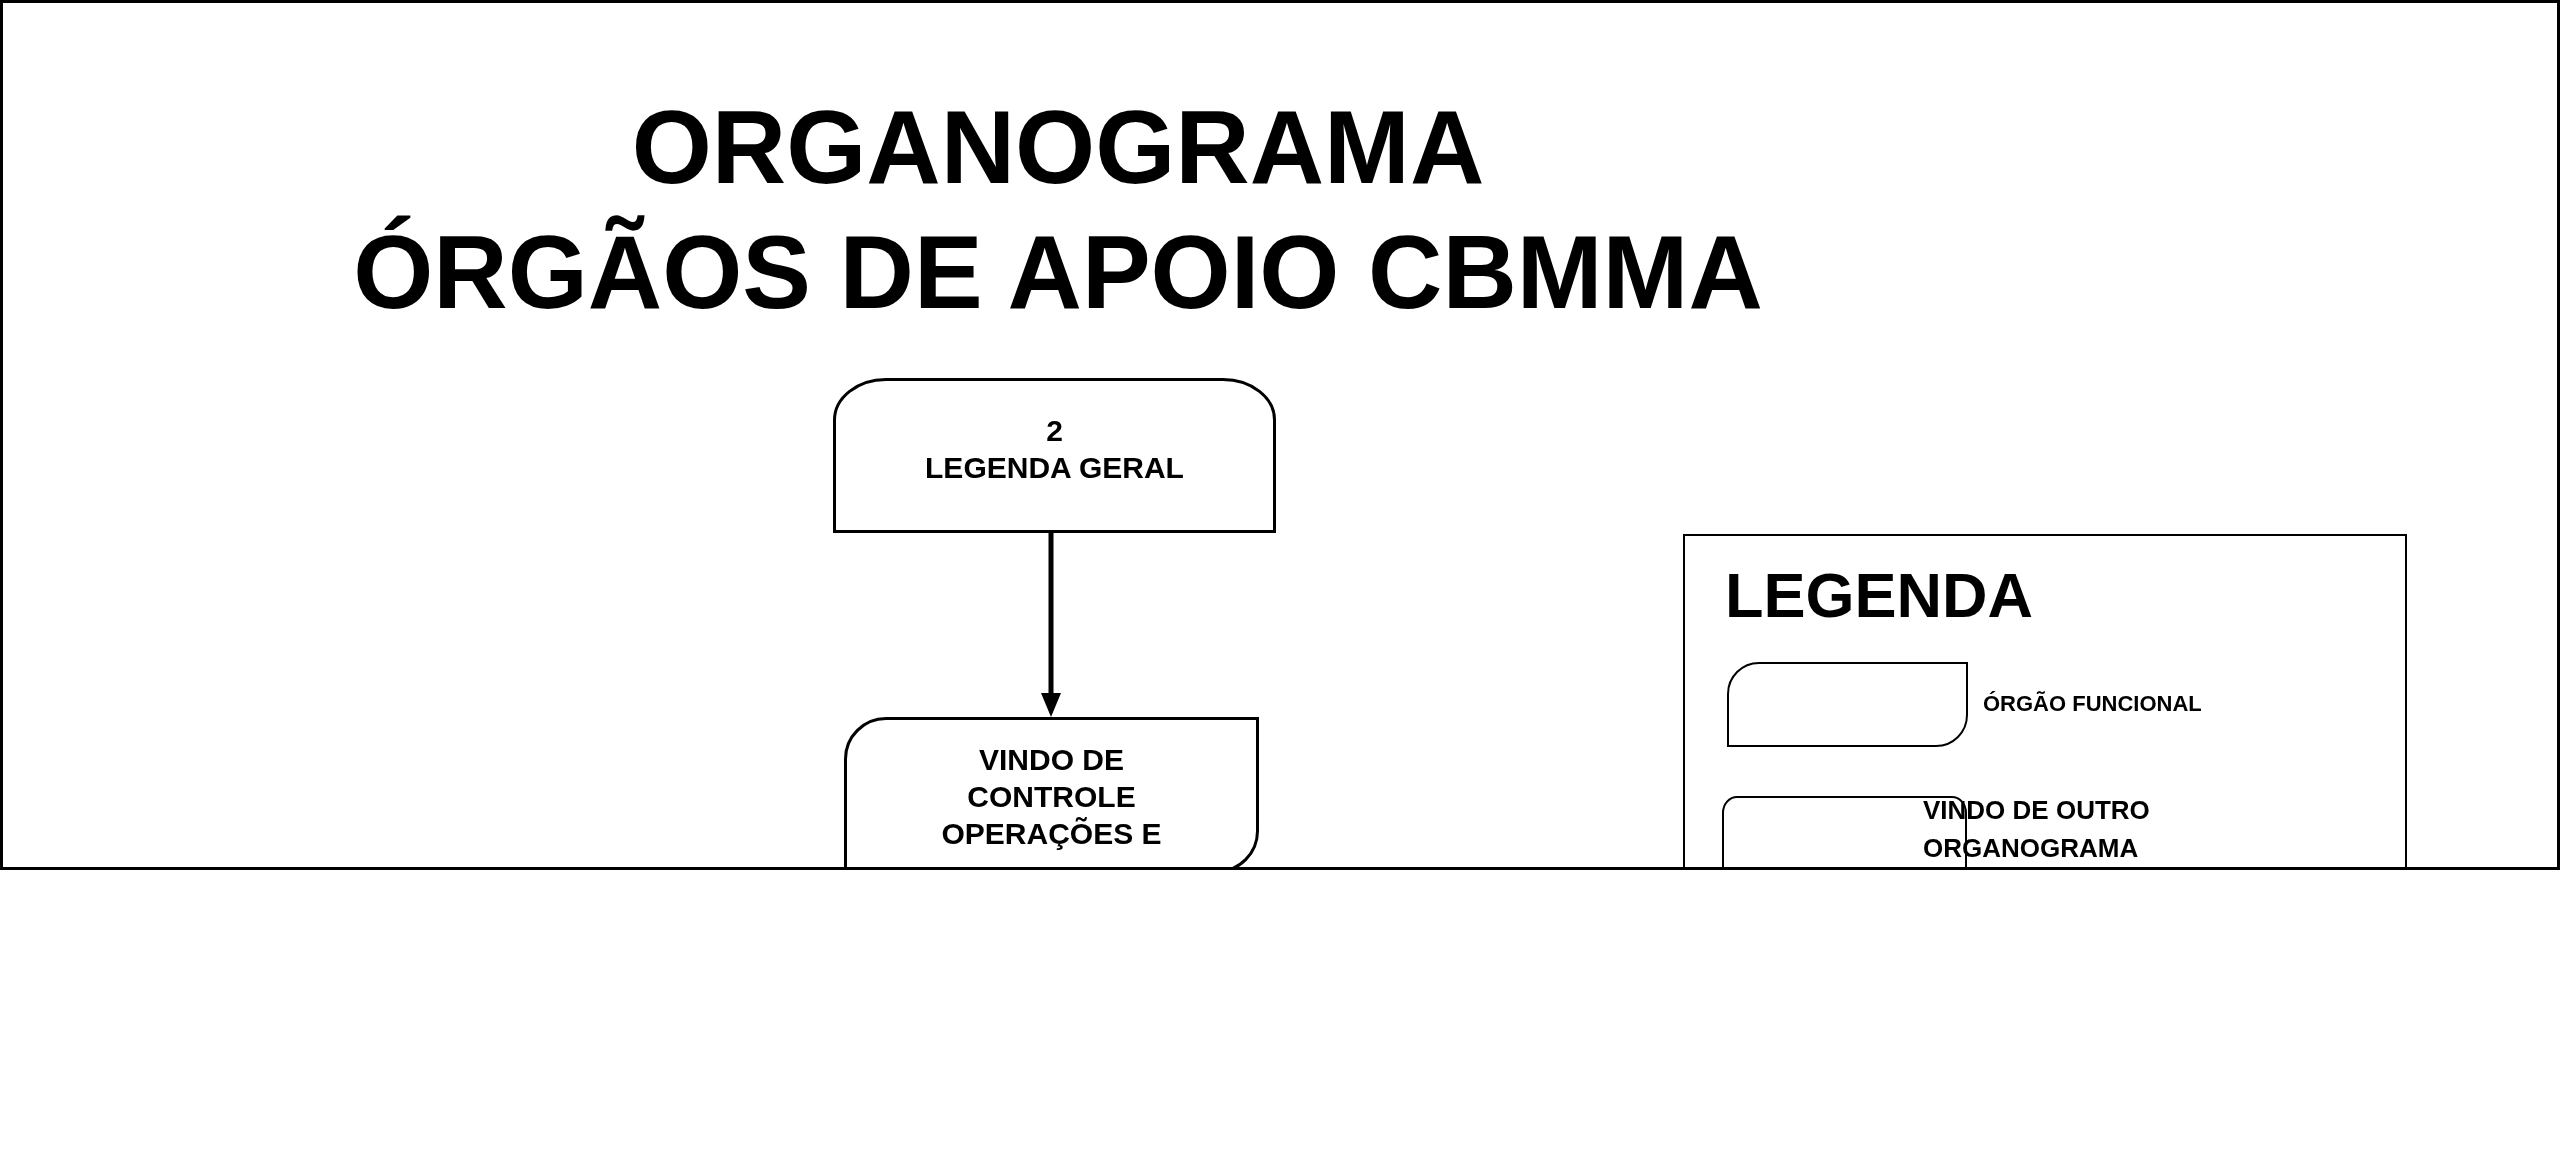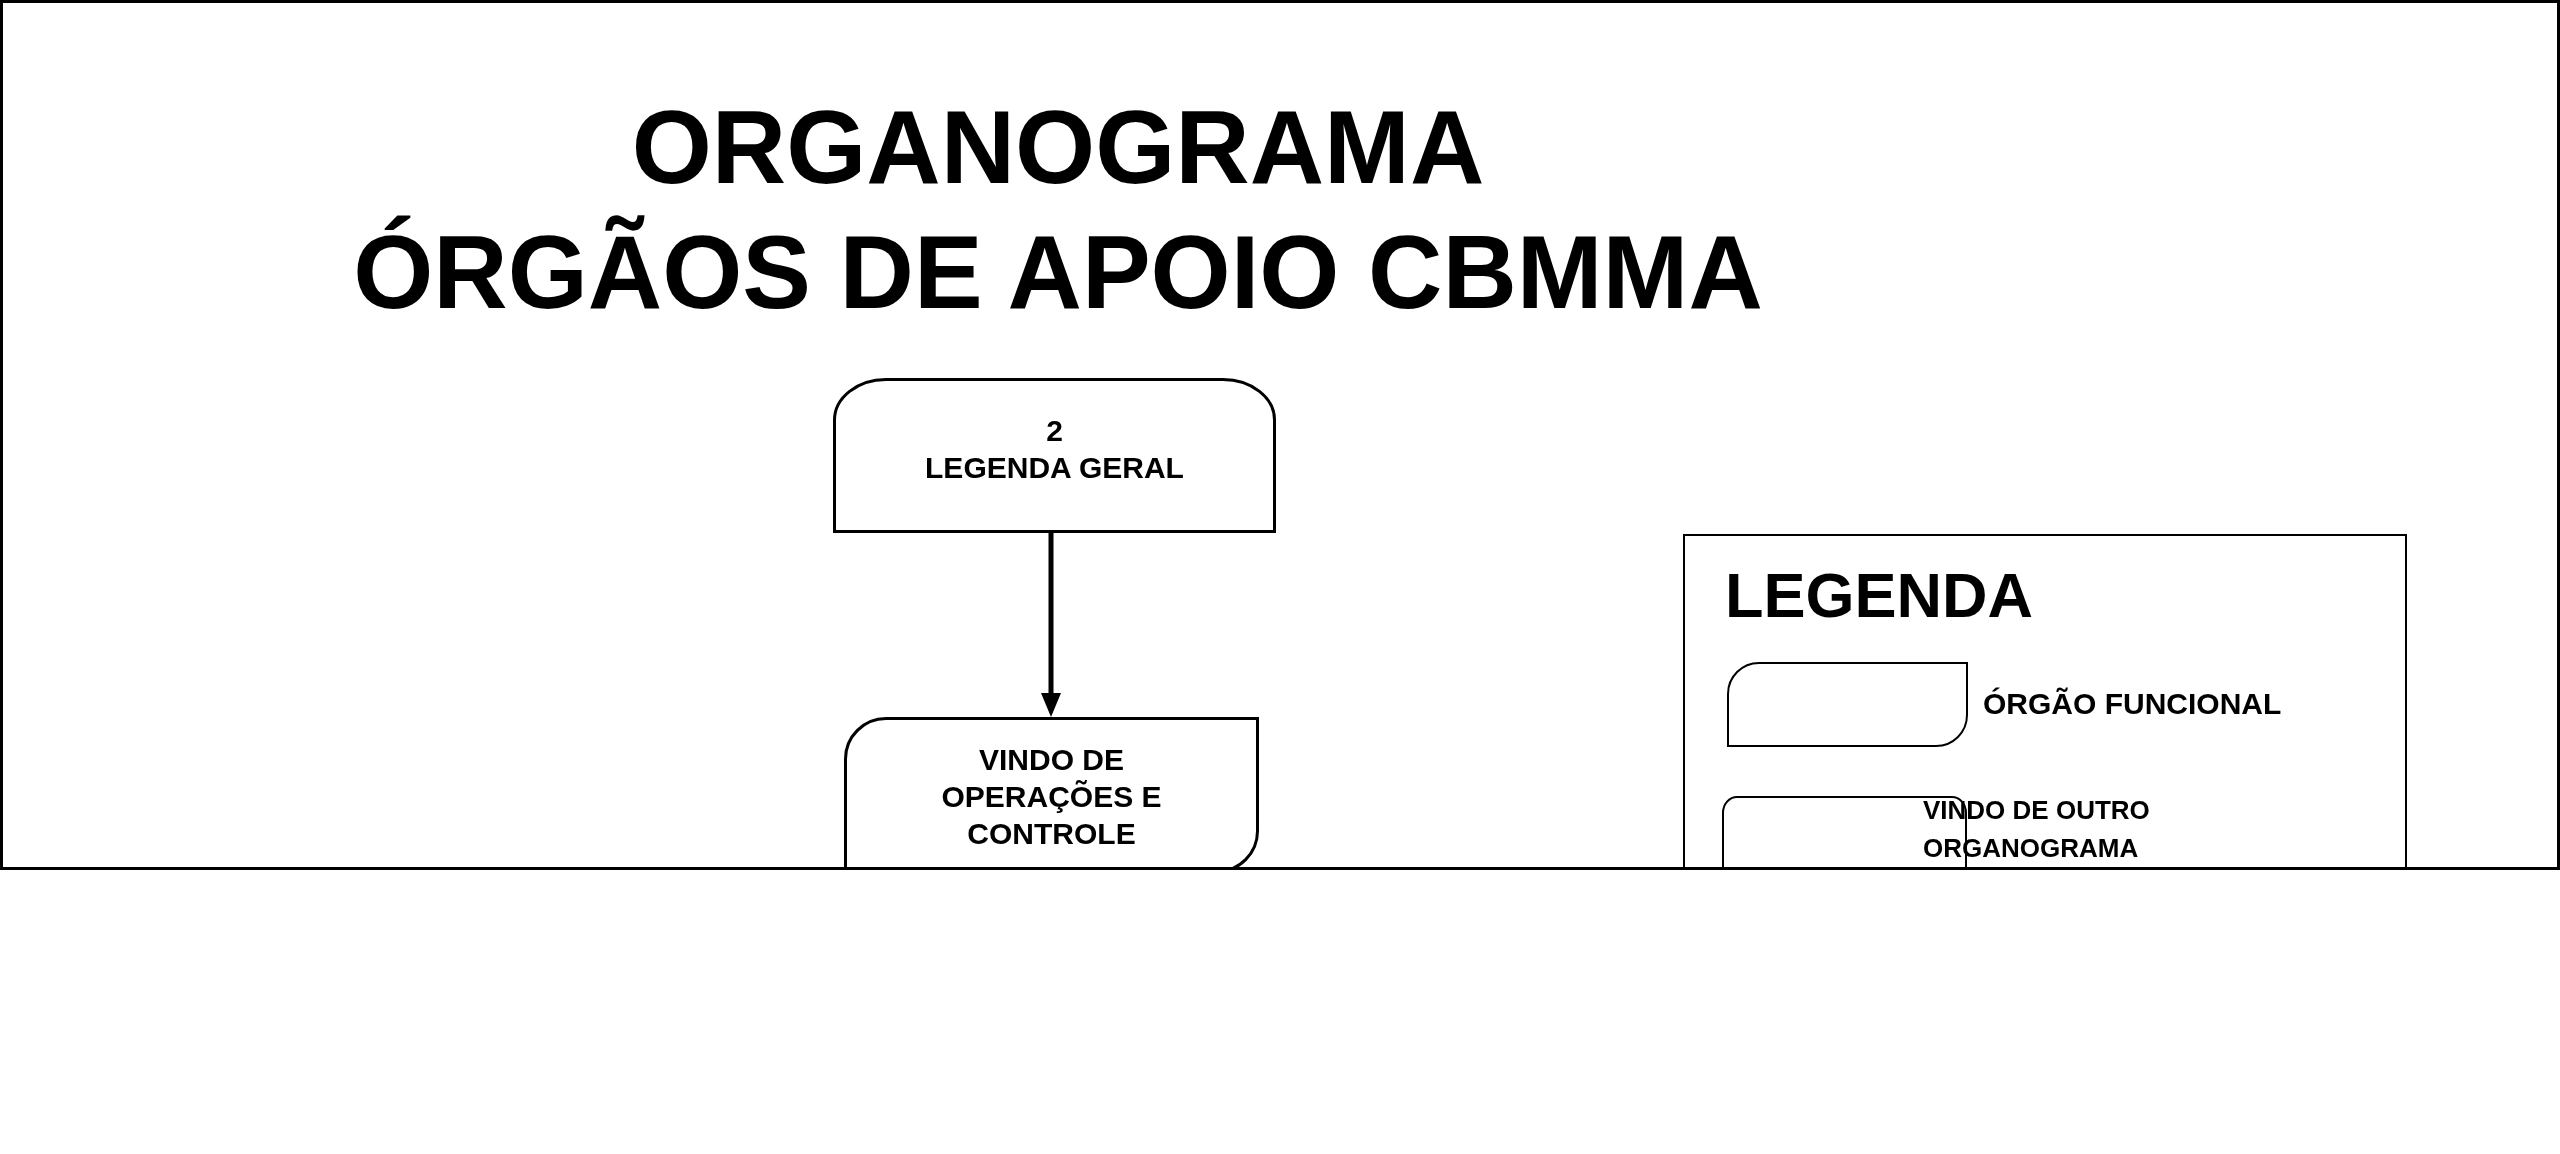--- a/index.html
+++ b/index.html
@@ -92,21 +92,21 @@
     box-sizing: border-box;
     border: 2px solid #000000;
     border-radius: 32px 0 32px 0;
     background: #ffffff;
   }
   #legend-label-functional {
     position: absolute;
     left: 1980px;
     top: 682px;
     font-weight: bold;
-    font-size: 30px;
+    font-size: 22px;
     line-height: 38px;
     white-space: nowrap;
   }
   #legend-shape-other {
     position: absolute;
     left: 1719px;
     top: 793px;
     overflow: visible;
   }
   #legend-label-other {
@@ -143,22 +143,22 @@
   </div>
 
   <svg id="arrow-svg" class="node-svg" width="40" height="184" viewBox="0 0 40 184">
     <rect x="17.5" y="0" width="5" height="164" fill="#000000"></rect>
     <polygon points="10,160 30,160 20,184" fill="#000000"></polygon>
   </svg>
 
   <div id="centro-shape"></div>
   <div id="centro-text" class="node-text">
     <div>VINDO DE</div>
+    <div>CONTROLE</div>
     <div>OPERAÇÕES E</div>
-    <div>CONTROLE</div>
   </div>
 
   <div id="legend-box"></div>
   <div id="legend-heading">LEGENDA</div>
 
   <div id="legend-shape-functional"></div>
   <div id="legend-label-functional">ÓRGÃO FUNCIONAL</div>
 
   <svg id="legend-shape-other" width="245" height="96" viewBox="0 0 245 96">
     <path class="shape-stroke" stroke-width="2" d="M 1 17 A 14 16 0 0 1 15 1 L 230 1 A 14 16 0 0 1 244 17 L 244 95 L 1 95 Z"></path>

